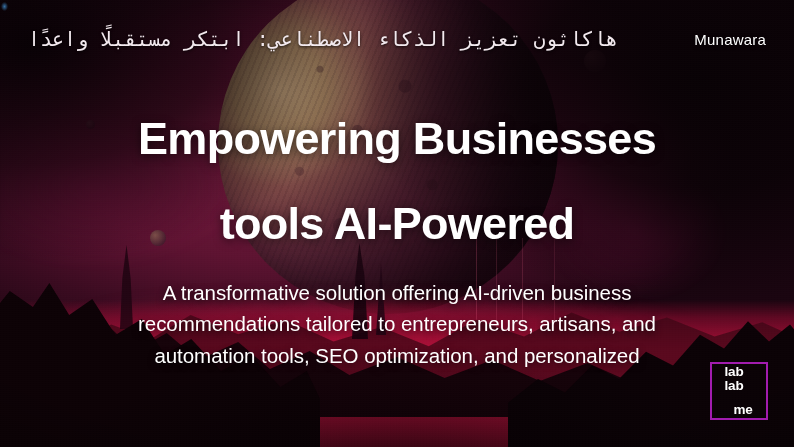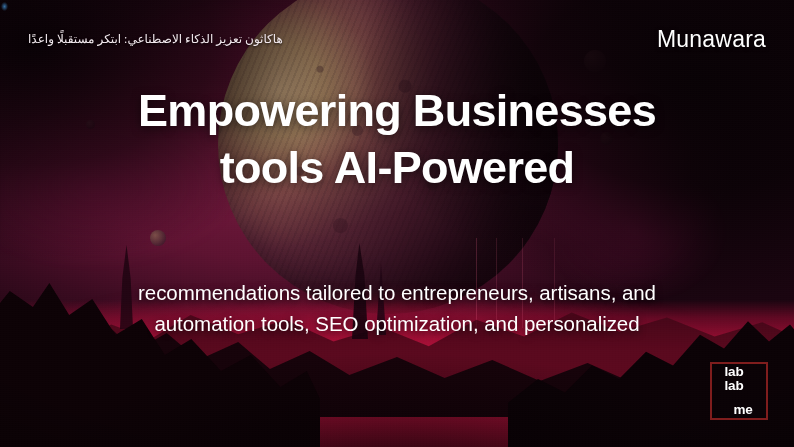--- a/index.html
+++ b/index.html
@@ -211,31 +211,31 @@
     display: flex;
     align-items: center;
     justify-content: space-between;
     padding: 0 28px;
     box-sizing: border-box;
   }
 
   .arabic-tagline {
     direction: rtl;
     color: #f2e9ee;
-    font-size: 12px;
+    font-size: 20px;
     font-weight: 400;
     letter-spacing: .1px;
     white-space: nowrap;
     text-shadow: 0 1px 3px rgba(0,0,0,.75);
-    font-family: Liberation Serif, serif;
+    font-family: Liberation Mono, monospace;
   }
 
   .brand-name {
     color: #ffffff;
-    font-size: 23px;
+    font-size: 15px;
     font-weight: 400;
     letter-spacing: .2px;
     white-space: nowrap;
     text-shadow: 0 1px 4px rgba(0,0,0,.7);
   }
 
   .headline {
     position: absolute;
     left: 50%;
     transform: translateX(-50%);
@@ -243,21 +243,21 @@
     width: 700px;
     text-align: center;
     color: #ffffff;
     font-size: 45px;
     line-height: 1.27;
     font-weight: 700;
     letter-spacing: -0.7px;
     text-shadow: 0 2px 10px rgba(0,0,0,.55);
     font-family: "Liberation Sans", sans-serif;
   }
-  .headline .hl-line { display: block; }
+  .headline .hl-line { display: block; margin-top: 28px; }
 
   .subheadline {
     position: absolute;
     left: 50%;
     transform: translateX(-50%);
     top: 256px;
     width: 604px;
     text-align: center;
     color: #ffffff;
     font-size: 20.5px;
@@ -268,21 +268,21 @@
   }
   .subheadline .sub-line { display: block; }
 
   
   .logo-mark {
     position: absolute;
     right: 26px;
     bottom: 27px;
     width: 58px;
     height: 58px;
-    border: 2px solid #7f1d1d;
+    border: 2px solid #a21caf;
     box-sizing: border-box;
     display: flex;
     flex-direction: column;
     align-items: center;
     justify-content: center;
     background: rgba(10,2,6,0.30);
   }
   .logo-mark span {
     display: block;
     color: #ffffff;
@@ -339,20 +339,21 @@
       <div class="arabic-tagline">هاكاثون تعزيز الذكاء الاصطناعي: ابتكر مستقبلًا واعدًا</div>
       <div class="brand-name">Munawara</div>
     </div>
 
     <h1 class="headline">
       <span class="hl-line">Empowering Businesses</span>
       <span class="hl-line">tools AI-Powered</span>
     </h1>
 
     <p class="subheadline">
+      <span class="sub-line">A transformative solution offering AI-driven business</span>
       <span class="sub-line">recommendations tailored to entrepreneurs, artisans, and</span>
       <span class="sub-line">automation tools, SEO optimization, and personalized</span>
     </p>
 
     <div class="logo-mark">
       <span class="lg-1">lab</span>
       <span class="lg-2">lab</span>
       <span class="lg-3">me</span>
     </div>
 

